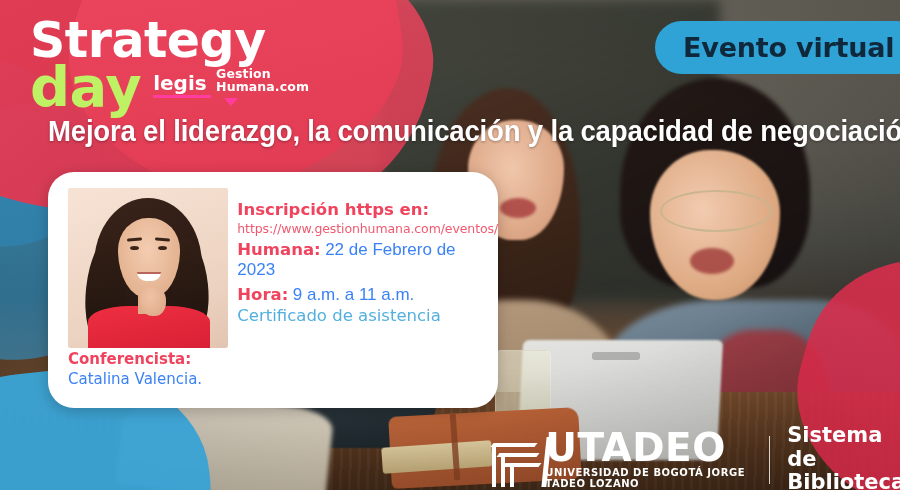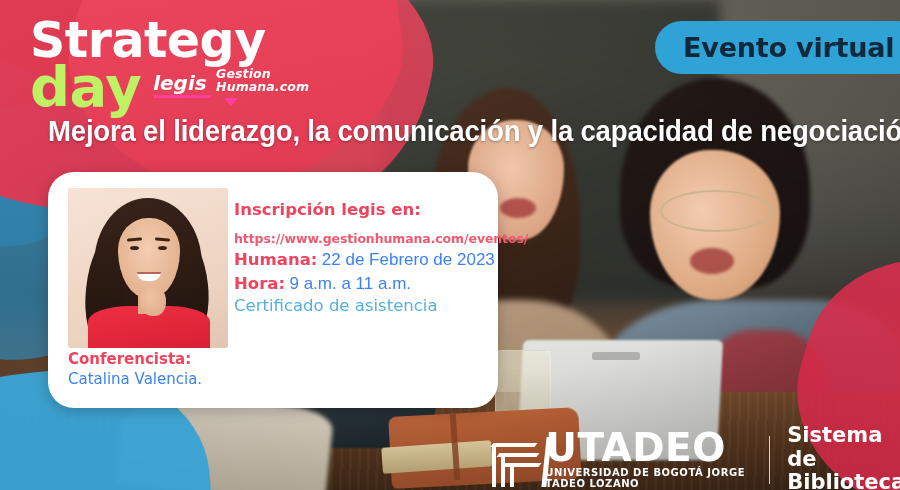--- a/index.html
+++ b/index.html
@@ -184,21 +184,21 @@
     font-family:"DejaVu Sans", sans-serif;
     font-size:49px; font-weight:700; color:#fff;
     letter-spacing:-.5px; line-height:1;
   }
   .logo-row{ display:flex; align-items:flex-end; margin-top:-6px; }
   .logo-day{
     font-family:"DejaVu Sans", sans-serif;
     font-size:56px; font-weight:700; color:#bef264;
     line-height:1; letter-spacing:-.5px;
   }
-  .legis-lock{ margin-left:12px; margin-bottom:9px;font-style:italic; }
+  .legis-lock{ margin-left:12px; margin-bottom:9px; }
   .legis-word{
     font-family:"DejaVu Sans", sans-serif;
     font-size:20px; font-weight:700; color:#fff; line-height:1;
     display:inline-block; vertical-align:bottom;
   }
   .legis-gh{
     display:inline-block; vertical-align:bottom; margin-left:5px;
     font-family:"DejaVu Sans", sans-serif; font-size:12.5px;
     font-weight:600; color:#fff; line-height:1.06; letter-spacing:.1px;
   }
@@ -307,22 +307,22 @@
   .lbl{
     font-family:"DejaVu Sans", sans-serif;
     font-size:16.5px; font-weight:700; color:#f0445e;
   }
   .val{
     font-family:Liberation Sans, sans-serif;
     font-size:17px; font-weight:400; color:#3b82f6;
   }
   .url{
     font-family:"DejaVu Sans", sans-serif;
-    font-size:12.5px; font-weight:700; color:#f0596f;
-    margin-top:11px; margin-bottom:4px; letter-spacing:-.1px;
+    font-size:12.5px; font-weight:400; color:#f0596f;
+    margin-top:1px; margin-bottom:4px; letter-spacing:-.1px;
   }
   .sp{ margin-top:4px; }
   .lbl-blue{
     font-family:"DejaVu Sans", sans-serif;
     font-size:16.5px; font-weight:700; color:#3fa4d8;
   }
   .val-blue{
     font-family:"DejaVu Sans", sans-serif;
     font-size:16.5px; font-weight:400; color:#53b0de; line-height:1.3;
   }
@@ -440,21 +440,21 @@
         <div class="ph-hand"></div>
       </div>
       <div class="speaker">
         <div class="speaker-label">Conferencista:</div>
         <div class="speaker-name">Catalina Valencia.</div>
       </div>
     </div>
 
     <div class="card-right">
       <div class="info-line">
-        <span class="lbl">Inscripción legis en:</span>
+        <span class="lbl">Inscripción https en:</span>
       </div>
       <div class="url">https://www.gestionhumana.com/eventos/</div>
 
       <div class="info-line">
         <span class="lbl">Humana:</span>
         <span class="val">22 de Febrero de 2023</span>
       </div>
 
       <div class="info-line sp">
         <span class="lbl">Hora:</span>

